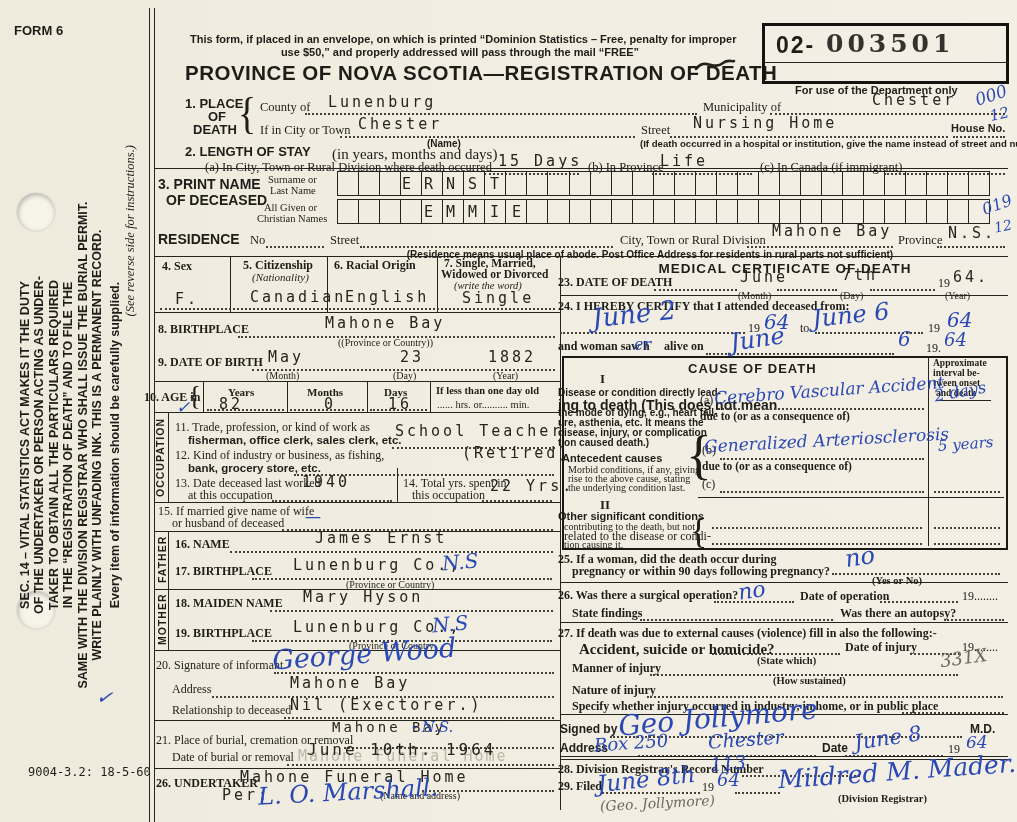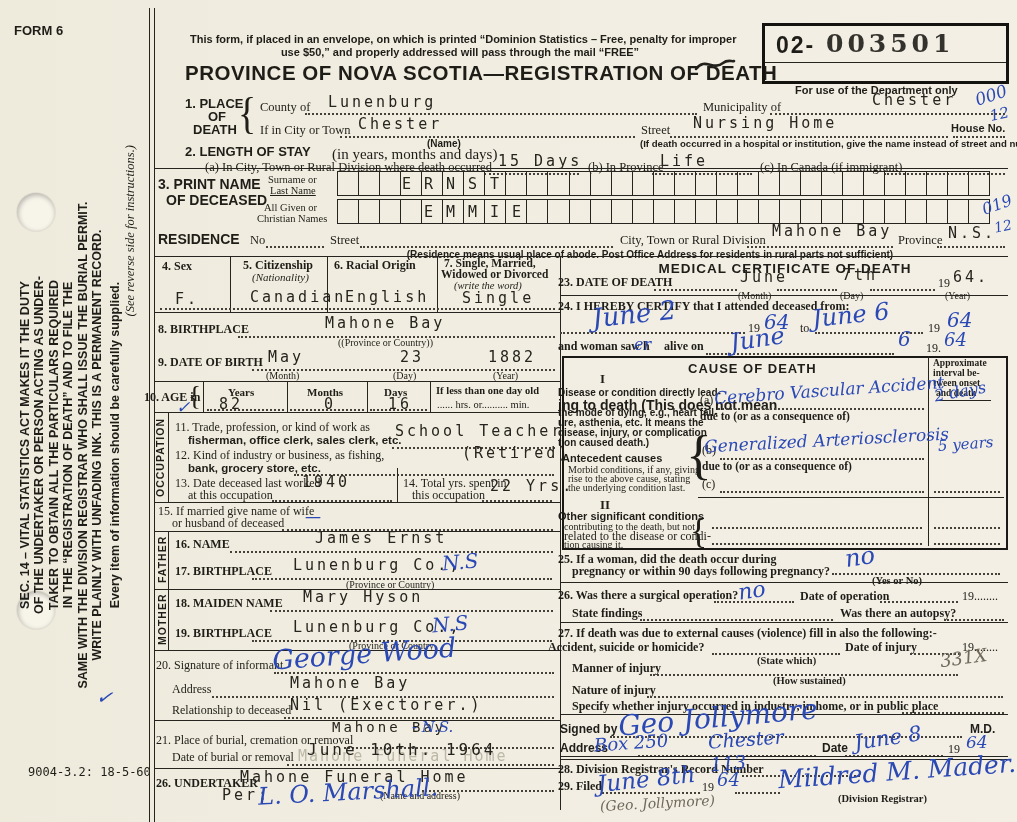--- a/index.html
+++ b/index.html
@@ -91,21 +91,21 @@
   <div class="a r" style="left:588px;top:160px;font-size:12.5px">(b) In Province</div>
   <div class="dl" style="left:652px;top:172px;width:100px"></div>
   <div class="a hp" style="left:660px;top:153px">Life</div>
   <div class="a r" style="left:760px;top:160px;font-size:12.5px">(c) In Canada (if immigrant)</div>
   <div class="dl" style="left:884px;top:172px;width:121px"></div>
 
   <div class="hl" style="left:155px;top:168px;width:853px"></div>
   <div class="a g" style="left:158px;top:176px;font-size:14px">3. PRINT NAME</div>
   <div class="a g" style="left:166px;top:192px;font-size:14px">OF DECEASED</div>
   <div class="a r" style="left:268px;top:174px;font-size:10.5px">Surname or</div>
-  <div class="a r" style="left:270px;top:185px;font-size:10.5px;text-decoration:underline">Last Name</div>
+  <div class="a r" style="left:270px;top:185px;font-size:10.5px;">Last Name</div>
   <div class="a r" style="left:264px;top:202px;font-size:10.5px">All Given or</div>
   <div class="a r" style="left:257px;top:213px;font-size:10.5px">Christian Names</div>
   <div class="cellrow" style="left:337px;top:171px">
       <div class="cell"></div>
       <div class="cell"></div>
       <div class="cell"></div>
       <div class="cell"></div>
       <div class="cell"></div>
       <div class="cell"></div>
       <div class="cell"></div>
@@ -408,21 +408,21 @@
   <div class="a rb" style="left:800px;top:590px;font-size:12px">Date of operation</div>
   <div class="dl" style="left:880px;top:600px;width:78px"></div>
   <div class="a r" style="left:962px;top:590px;font-size:12px">19........</div>
   <div class="a rb" style="left:572px;top:607px;font-size:12px">State findings</div>
   <div class="dl" style="left:640px;top:618px;width:193px"></div>
   <div class="a rb" style="left:840px;top:607px;font-size:12px">Was there an autopsy?</div>
   <div class="dl" style="left:944px;top:618px;width:60px"></div>
   <div class="hl" style="left:560px;top:622px;width:448px"></div>
 
   <div class="a rb" style="left:558px;top:627px;font-size:12px">27. If death was due to external causes (violence) fill in also the following:-</div>
-  <div class="a rb" style="left:548px;top:641px;font-size:12px">Accident, suicide or homicide?</div>
+  <div class="a rb" style="left:579px;top:641px;font-size:15px">Accident, suicide or homicide?</div>
   <div class="dl" style="left:712px;top:652px;width:128px"></div>
   <div class="a rb" style="left:757px;top:655px;font-size:10.5px">(State which)</div>
   <div class="a rb" style="left:845px;top:641px;font-size:12px">Date of injury</div>
   <div class="dl" style="left:910px;top:652px;width:50px"></div>
   <div class="a r" style="left:962px;top:641px;font-size:12px">19........</div>
   <div class="a rb" style="left:572px;top:662px;font-size:12px">Manner of injury</div>
   <div class="dl" style="left:650px;top:673px;width:308px"></div>
   <div class="a pn" style="left:940px;top:648px;font-size:18px;transform:rotate(-8deg)">331X</div>
   <div class="a rb" style="left:773px;top:675px;font-size:10.5px">(How sustained)</div>
   <div class="a rb" style="left:572px;top:684px;font-size:12px">Nature of injury</div>

